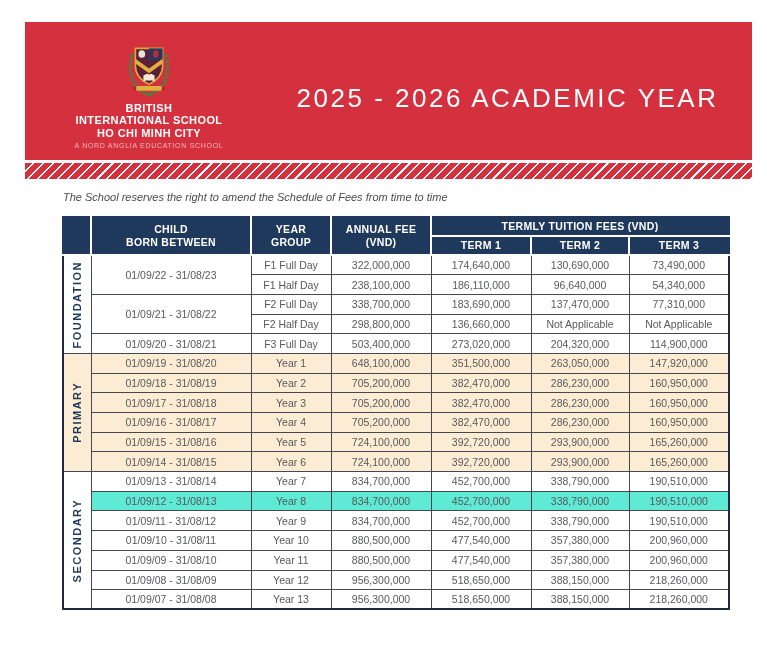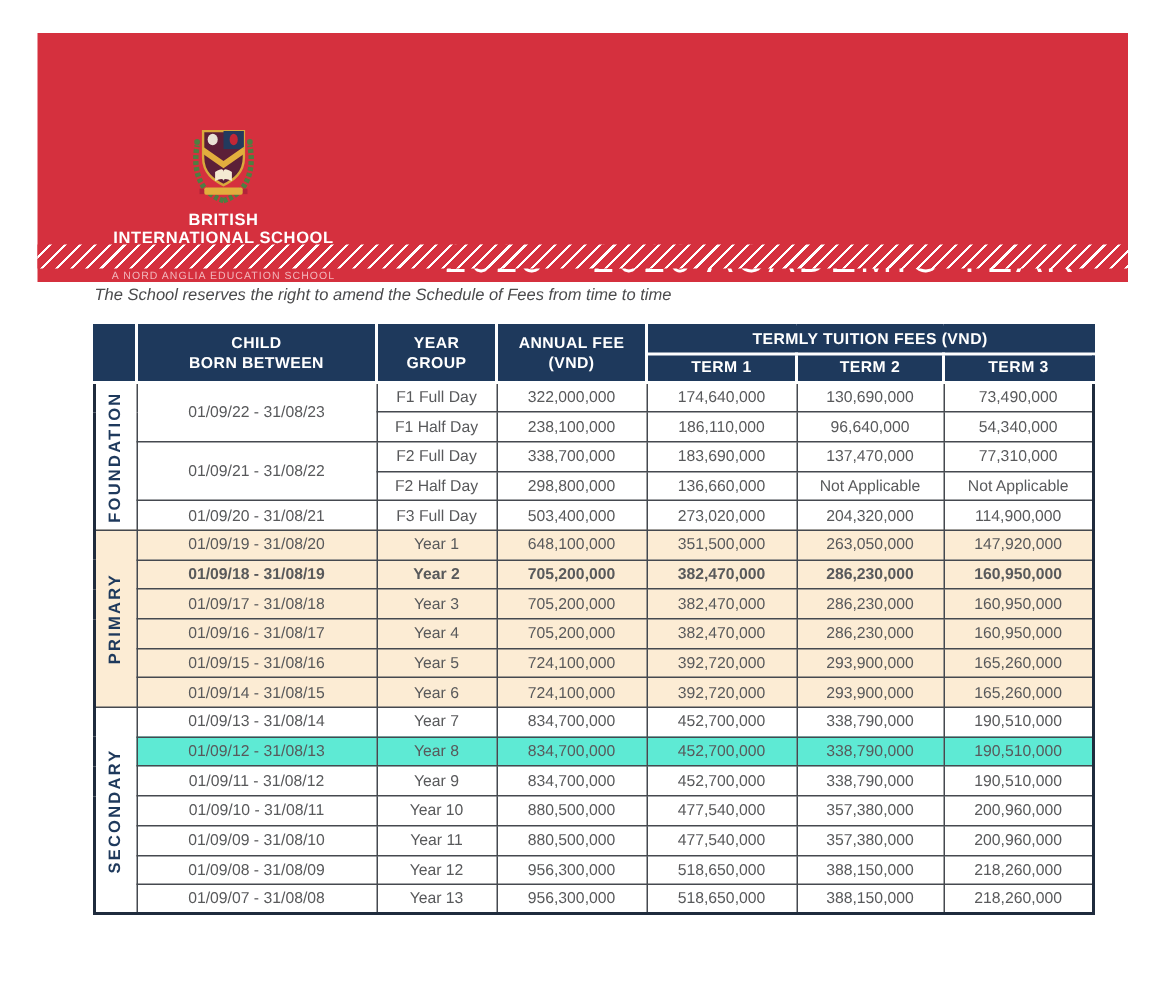--- a/index.html
+++ b/index.html
@@ -1,21 +1,21 @@
 <!DOCTYPE html>
 <html><head>
 <meta charset="utf-8">
 <style>
   html,body{margin:0;padding:0;}
   .page{position:relative;width:767px;height:666px;background:#ffffff;overflow:hidden;
         font-family:"Liberation Sans",sans-serif;}
 
   
-  .banner{position:absolute;left:25px;top:22px;width:727px;height:166px;
-          background:#d5303e;display:flex;align-items:flex-end;}
+  .banner{position:absolute;left:25px;top:22px;width:727px;height:138px;
+          background:#d5303e;display:flex;align-items:center;}
   .logo-col{width:248px;display:flex;flex-direction:column;align-items:center;padding-top:8px;}
   .crest{width:48px;height:58px;display:block;}
   .school-name{margin-top:3px;text-align:center;color:#ffffff;font-weight:bold;
                font-size:11px;line-height:12.5px;letter-spacing:0.4px;}
   .tagline{margin-top:3px;text-align:center;color:#f2b6bc;font-weight:normal;
            font-size:7px;letter-spacing:0.7px;}
   .title-col{flex:1;display:flex;flex-direction:column;justify-content:center;
              align-items:center;padding-right:10px;color:#ffffff;}
   .big-title{font-size:42px;letter-spacing:3px;white-space:nowrap;font-weight:500;}
   .sub-title{font-size:26px;letter-spacing:2.5px;white-space:nowrap;margin-top:15px;font-weight:500;}
@@ -162,21 +162,21 @@
           <td class="sec" rowspan="6">
             <div>PRIMARY</div>
           </td>
           <td>01/09/19 - 31/08/20</td>
           <td>Year 1</td>
           <td>648,100,000</td>
           <td>351,500,000</td>
           <td>263,050,000</td>
           <td>147,920,000</td>
         </tr>
-        <tr style="background: rgb(252, 236, 212); font-weight: bold;">
+        <tr style="background: rgb(252, 236, 212);">
           <td>01/09/18 - 31/08/19</td>
           <td>Year 2</td>
           <td>705,200,000</td>
           <td>382,470,000</td>
           <td>286,230,000</td>
           <td>160,950,000</td>
         </tr>
         <tr style="background: rgb(252, 236, 212);">
           <td>01/09/17 - 31/08/18</td>
           <td>Year 3</td>

